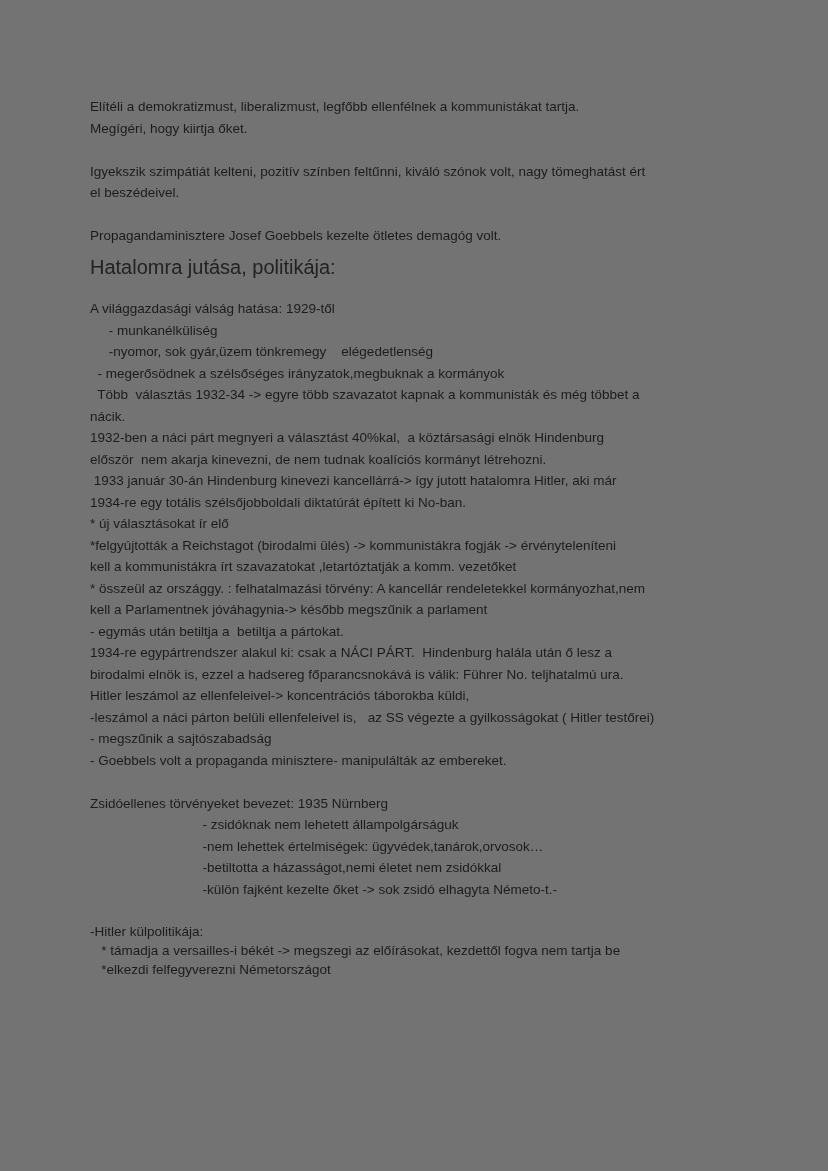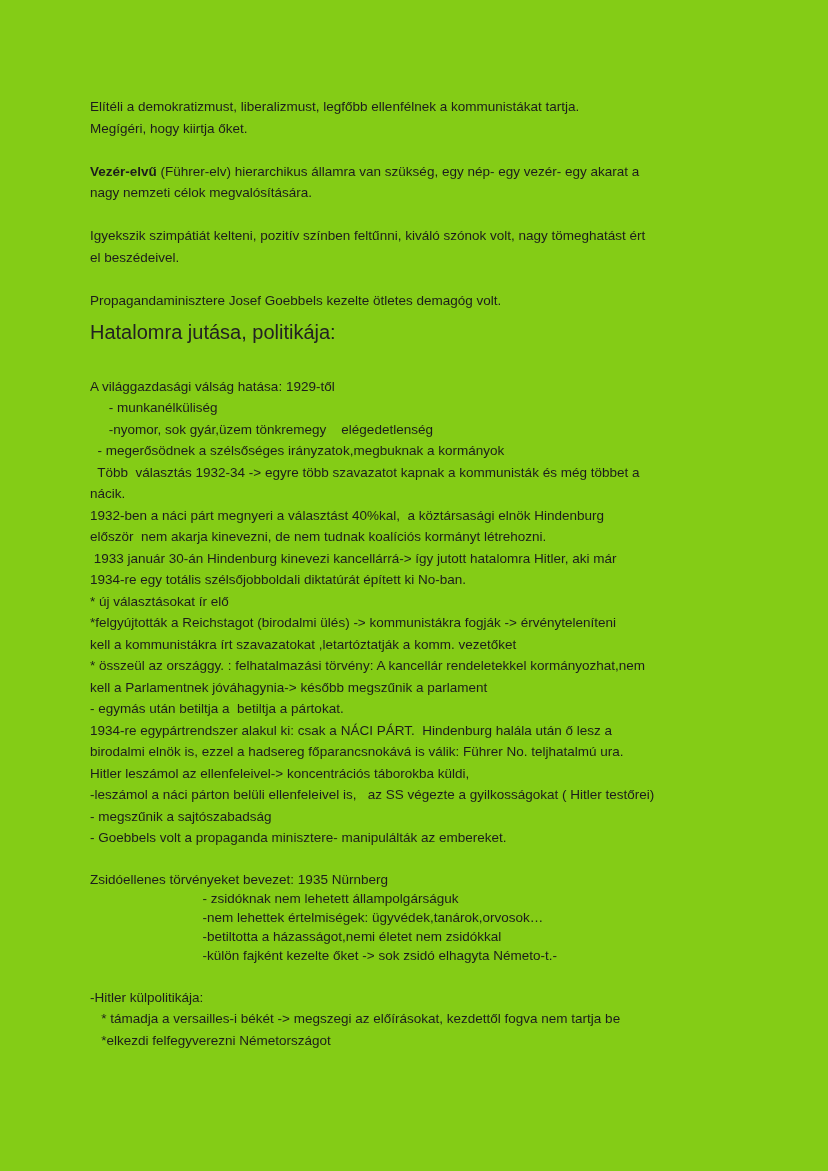--- a/index.html
+++ b/index.html
@@ -9,60 +9,58 @@
   }
   body {
     width: 828px;
     height: 1171px;
     overflow: hidden;
     font-family: "Liberation Sans", sans-serif;
   }
   .page {
     width: 828px;
     height: 1171px;
-    background: #84cc16;
+    background: #737373;
     box-sizing: border-box;
     padding: 96px 50px 0 90px;
   }
   .doc {
     width: 680px;
     color: #1c1c1c;
     font-size: 13.5px;
     line-height: 21.5px;
     filter: blur(0.2px);
   }
   .block {
     margin: 0 0 21.5px 0;
   }
   .block span {
     white-space: pre;
   }
   .heading {
     font-size: 20px;
     line-height: 26px;
     font-weight: 400;
-    margin: -14px 0 31px 0;
+    margin: -14px 0 18px 0;
     color: #222222;
   }
   
   .doc .block:nth-child(7) { line-height: 19px; }
   
   .doc .block:nth-child(9) { margin-top: -9px; text-align: right; }
   .bold { font-weight: 700; }
   .italic { font-style: italic; }
 </style>
 </head>
 <body>
 
 <div class="page">
   <div class="doc" id="doc-root">
       <div class="block paragraph"><span>Elítéli a demokratizmust, liberalizmust, legfőbb ellenfélnek a kommunistákat tartja.
 Megígéri, hogy kiirtja őket.</span></div>
-      <div class="block paragraph"><span class="bold">Vezér-elvű</span><span> (Führer-elv) hierarchikus államra van szükség, egy nép- egy vezér- egy akarat a
-nagy nemzeti célok megvalósítására.</span></div>
       <div class="block paragraph"><span>Igyekszik szimpátiát kelteni, pozitív színben feltűnni, kiváló szónok volt, nagy tömeghatást ért
 el beszédeivel.</span></div>
       <div class="block paragraph"><span>Propagandaminisztere Josef Goebbels kezelte ötletes demagóg volt.</span></div>
       <div class="block heading"><span>Hatalomra jutása, politikája:</span></div>
       <div class="block paragraph"><span>A világgazdasági válság hatása: 1929-től
      - munkanélküliség
      -nyomor, sok gyár,üzem tönkremegy    elégedetlenség
   - megerősödnek a szélsőséges irányzatok,megbuknak a kormányok
   Több  választás 1932-34 -&gt; egyre több szavazatot kapnak a kommunisták és még többet a
 nácik.

